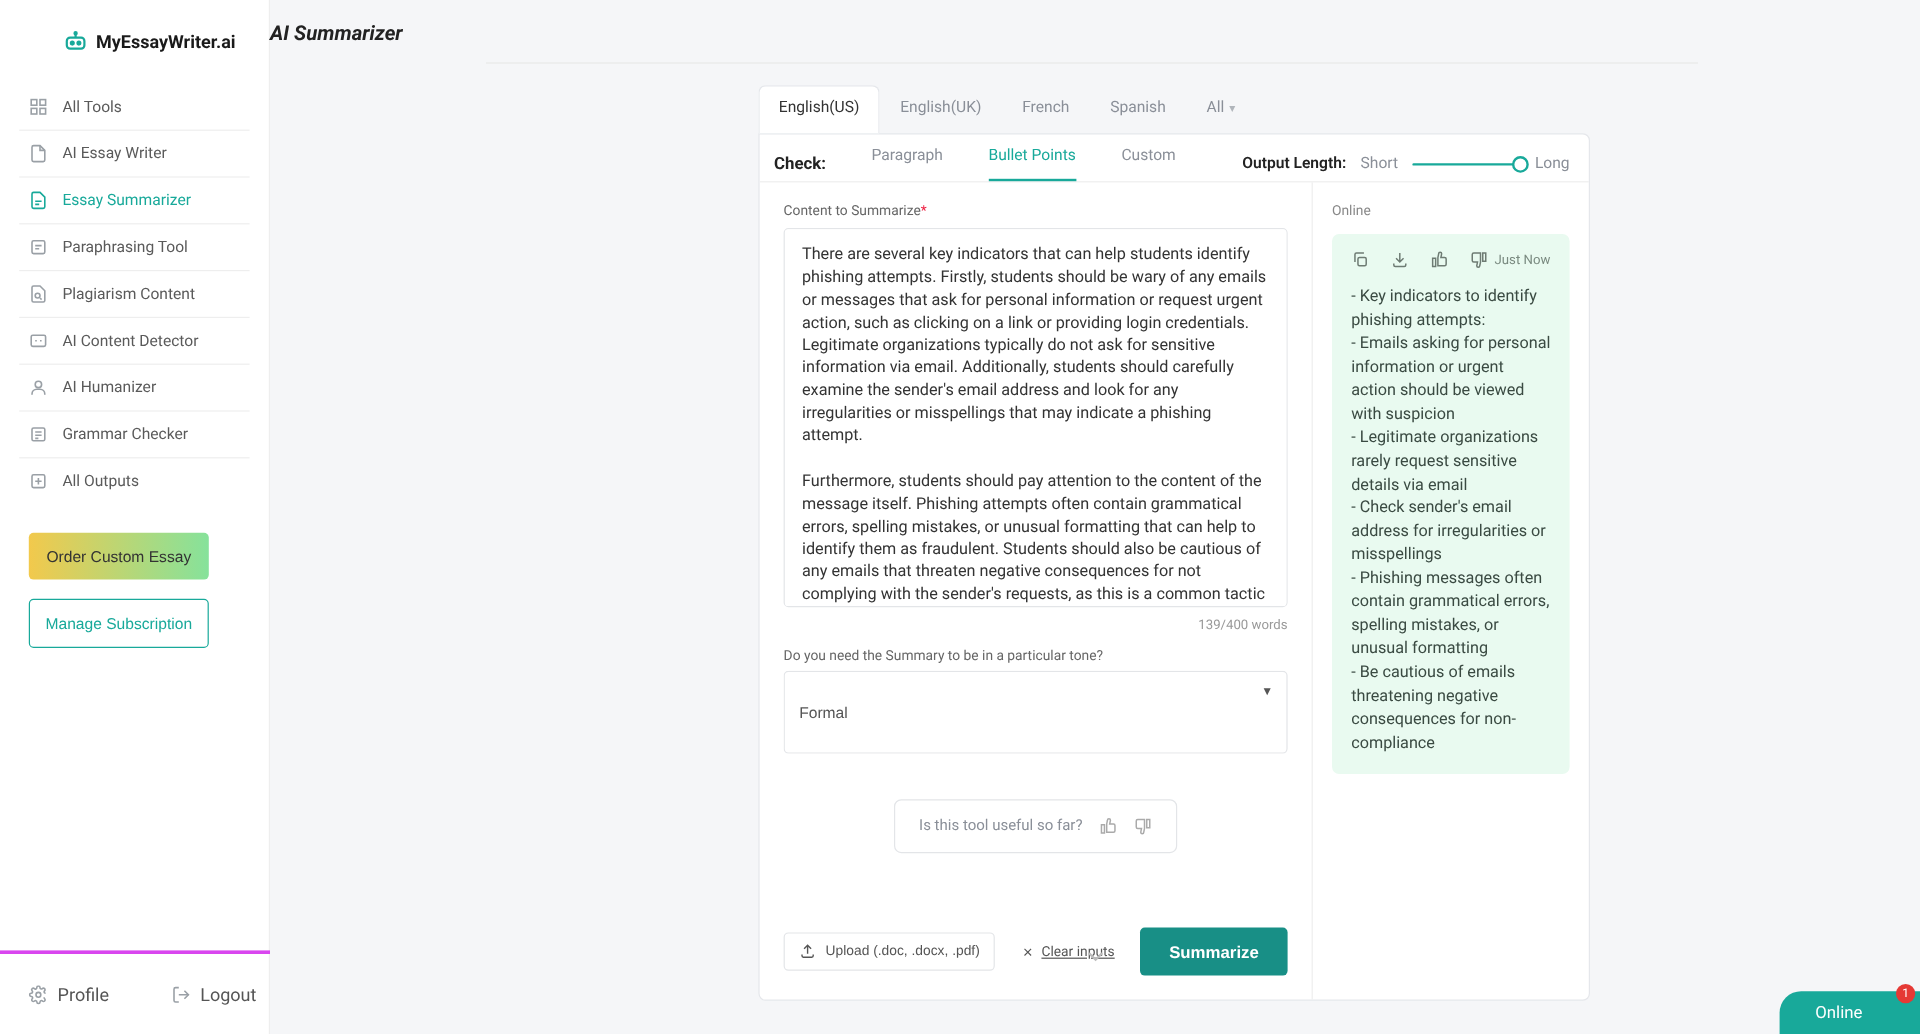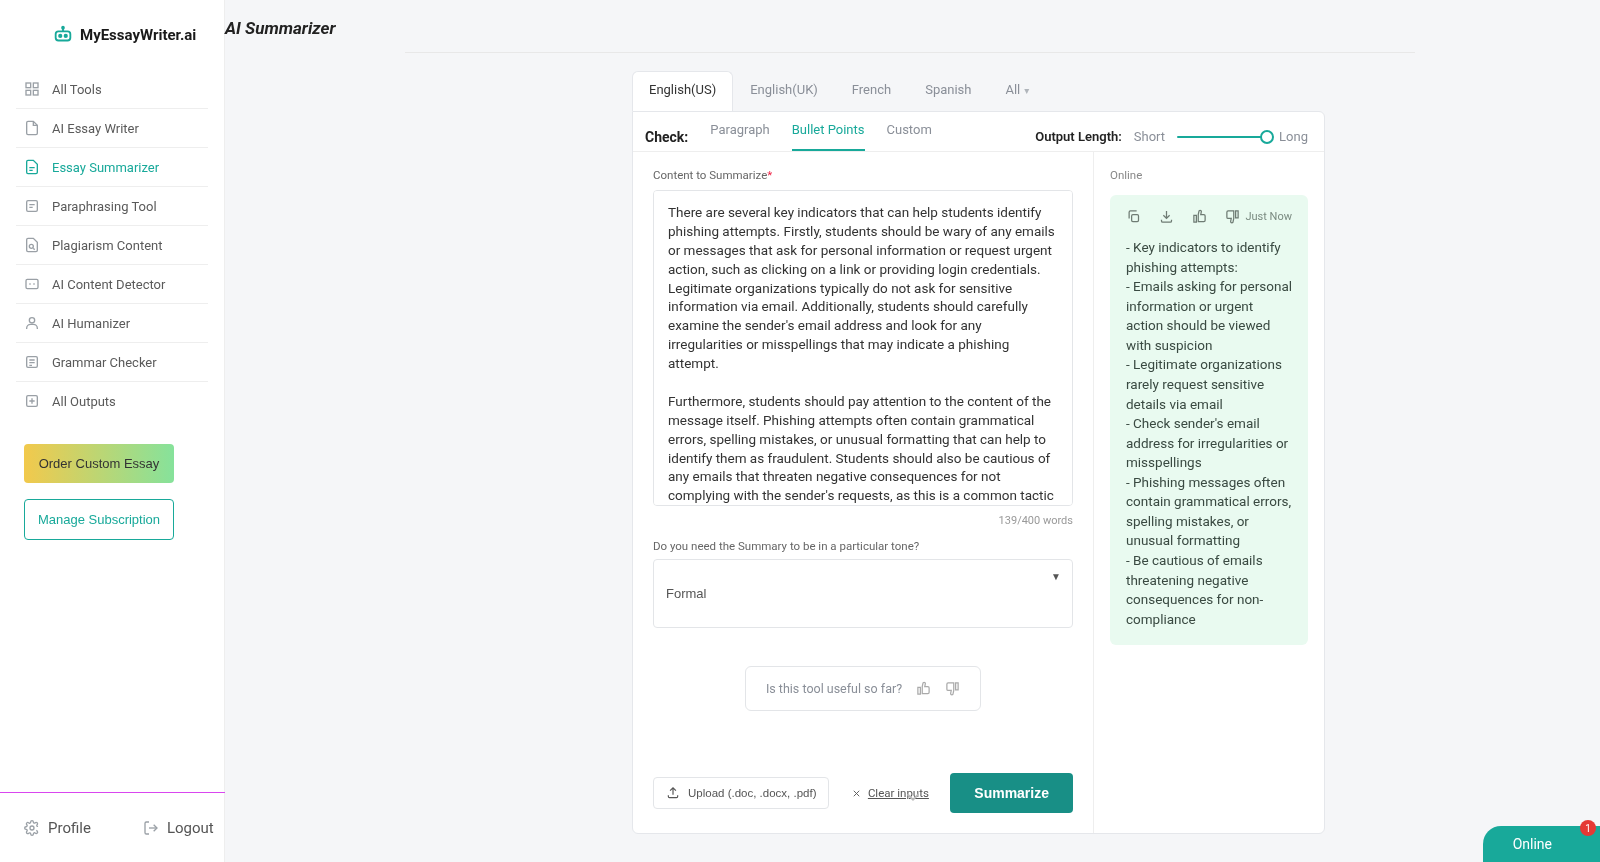--- a/index.html
+++ b/index.html
@@ -10,36 +10,36 @@
 .logo-text { font-weight:700; font-size:15px; color:#1a1a1a;}
 .nav { padding:0 16px; }
 .nav-item { display:flex; align-items:center; gap:12px; padding:11px 8px; font-size:13px; color:#5a5a5a; cursor:pointer;}
 .nav-item.active { color:#18a99a; }
 .nav-icon { width:16px; height:16px; flex:none; color:#9aa0a6;}
 .nav-item.active .nav-icon { color:#18a99a;}
 .nav hr { border:none; border-top:1px solid #eee; margin:0 0;}
 .sidebar-buttons { padding:24px; }
 .btn-order { display:block; width:150px; padding:12px 0; text-align:center; font-size:13px; color:#333; background:linear-gradient(90deg,#f2c94c,#86e29b); border:none; border-radius:4px; margin-bottom:16px; cursor:pointer;}
 .btn-manage { display:block; width:150px; padding:12px 0; text-align:center; font-size:13px; color:#18a99a; background:#fff; border:1px solid #18a99a; border-radius:4px; cursor:pointer;}
-.sidebar-footer { position:absolute; bottom:0; left:0; width:225px; height:70px; display:flex; align-items:center; padding:0 16px; gap:18px; border-top:1px solid #d946ef;}
+.sidebar-footer { position:absolute; bottom:0; left:0; width:225px; height:70px; display:flex; align-items:center; padding:0 16px; gap:18px; border-top:3px solid #d946ef;}
 .sidebar-footer .sep { width:1px; height:20px; background:#e0e0e0;}
 .footer-link { display:flex; align-items:center; gap:8px; font-size:15px; color:#555; cursor:pointer; padding:4px 8px;}
 .footer-link svg{color:#9aa0a6;}
 .main { position:absolute; left:225px; top:0; right:0; height:862px; }
 .page-title { font-weight:700; font-size:17px; padding:18px 0 14px; color:#222;font-style:italic;}
 .divider-top { height:1px; background:#e8e8e8; margin:0 185px 0 180px;}
 .lang-tabs { margin:18px 0 0 407px; display:flex; gap:0;}
 .lang-tab { padding:10px 16px 14px; font-size:13px; color:#8a8f98; cursor:pointer; border:1px solid transparent; border-bottom:none;}
 .lang-tab.active { color:#333; background:#fff; border-color:#e5e7eb; border-top-left-radius:6px; border-top-right-radius:6px; position:relative; z-index:2;}
 .lang-tab .chev { margin-left:4px; font-size:10px; color:#b0b5bb;}
 .card { position:relative; margin:0 275px 0 407px; background:#fff; border:1px solid #e5e7eb; border-radius:6px; border-top-left-radius:0;}
 .modes-row { display:flex; align-items:center; justify-content:space-between; padding:10px 16px 0 12px; border-bottom:1px solid #eee;}
 .modes-left { display:flex; align-items:center; gap:22px;}
 .modes-label { font-weight:700; font-size:14px; color:#222;}
-.mode-tab { font-size:13px; color:#8a8f98; padding-bottom:12px; cursor:pointer; border-bottom:2px solid transparent;}
+.mode-tab { font-size:13px; color:#8a8f98; padding-bottom:12px; cursor:pointer; border-bottom:2px solid transparent;margin-left:16px;}
 .mode-tab.active { color:#18a99a; border-bottom-color:#18a99a;}
 .outlen { display:flex; align-items:center; gap:12px; font-size:13px;}
 .outlen-label { color:#222; font-weight:600;}
 .outlen-short, .outlen-long { color:#8a8f98;}
 .slider { width:90px; height:2px; background:#18a99a; position:relative; border-radius:2px;}
 .slider-knob { position:absolute; right:-7px; top:-6px; width:14px; height:14px; border-radius:50%; background:#fff; border:2px solid #18a99a;}
 .cols { display:flex;}
 .col-left { width:461px; padding:16px 20px 18px 20px; border-right:1px solid #eee;}
 .col-right { flex:1; padding:12px 16px 16px 16px;}
 .field-label { font-size:11.5px; color:#666; margin-bottom:8px;}

